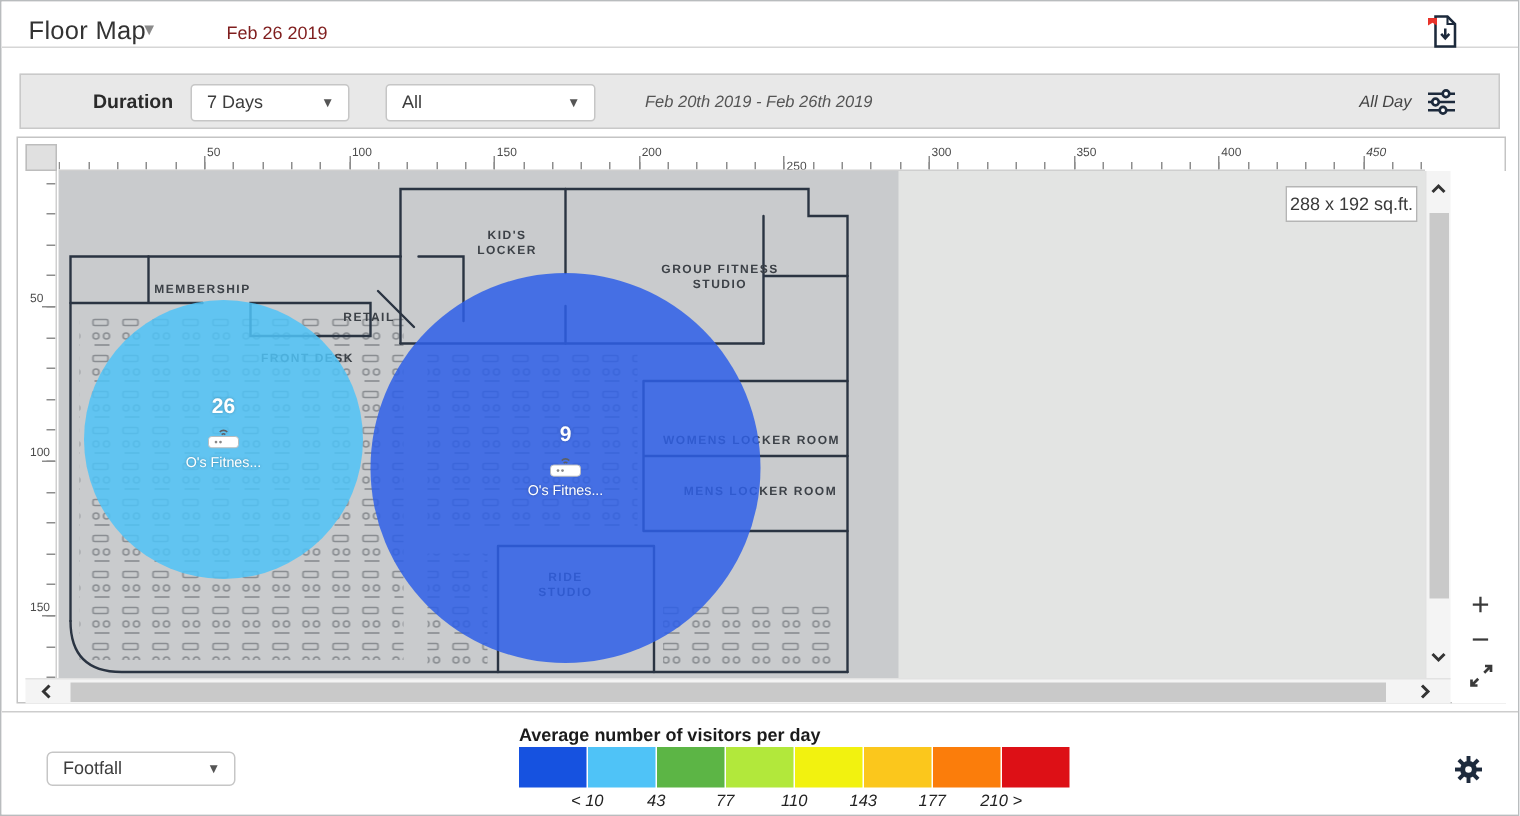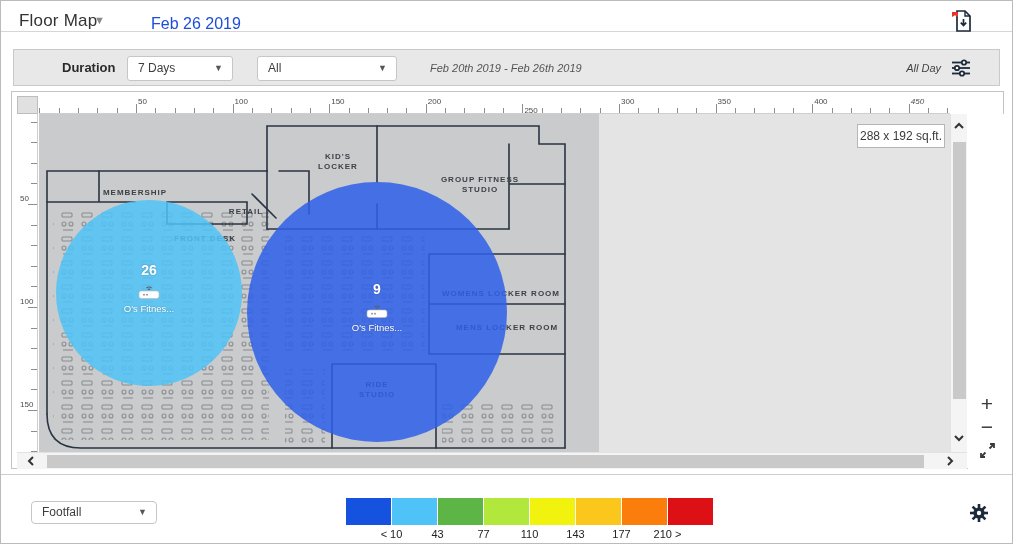--- a/index.html
+++ b/index.html
@@ -6,21 +6,21 @@
   body { font-family: "Liberation Sans", sans-serif; background: #fff; }
   .page { position: relative; width: 1013px; height: 544px; background: #fff;
           border: 1px solid #b9bcbe; overflow: hidden; }
 
   
   .header { position: absolute; top: 0; left: 0; right: 0; height: 31px;
             background: #fff; border-bottom: 1px solid #d6d6d6; }
   .title { position: absolute; left: 18px; top: 10px; font-size: 17px; color: #333;
            font-weight: 500; letter-spacing: .2px; }
   .title-caret { position: absolute; left: 93px; top: 13px; font-size: 11px; color: #8a8a8a; }
-  .header-date { position: absolute; left: 150px; top: 14px; font-size: 16px; color: #1d4ed8; }
+  .header-date { position: absolute; left: 150px; top: 14px; font-size: 12px; color: #7f1d1d; }
   .export-btn { position: absolute; right: 38px; top: 7px; width: 24px; height: 26px; cursor: pointer; }
 
   
   .toolbar { position: absolute; left: 12px; right: 12px; top: 48px; height: 37px;
              background: #e8e8e8; border: 1px solid #c9c9c9; }
   .duration-label { position: absolute; left: 48px; top: 10px; font-size: 13px;
                     color: #2a2a2a; font-weight: 600; }
   .select { position: absolute; background: #fff; border: 1px solid #c6c6c6; border-radius: 3px;
             font-size: 12px; color: #3d3d3d; line-height: 23px; padding-left: 10px; cursor: pointer; }
   .select .caret { position: absolute; right: 9px; top: 0; font-size: 9px; color: #555; }
@@ -77,21 +77,21 @@
               font-size: 21px; color: #3a3a3a; cursor: pointer; line-height: 20px; }
 
   
   .legend-panel { position: absolute; left: 0; right: 0; top: 473px; bottom: 0; background: #fff;
                   border-top: 1px solid #cdcdcd; }
   .sel-metric { left: 30px; top: 26px; width: 126px; height: 23px; border-radius: 4px; line-height: 21px; }
   .legend-title { position: absolute; left: 345px; top: 8px; font-size: 12px; font-weight: bold;
                   color: #1b1b1b; }
   .legend-swatches { position: absolute; left: 345px; top: 23px; height: 27px; white-space: nowrap; }
   .swatch { display: inline-block; width: 45px; height: 27px; margin-right: 1px; }
-  .legend-labels { position: absolute; left: 345px; top: 53px; width: 368px; height: 13px; }
+  .legend-labels { position: absolute; left: 345px; top: 53px; width: 368px; height: 13px; font-style: italic; }
   .legend-boundary-label { position: absolute; transform: translateX(-50%); font-size: 11px;
                            color: #222; white-space: nowrap; }
   .gear-btn { position: absolute; right: 22px; top: 27px; width: 22px; height: 22px; cursor: pointer; }
 
   svg .stroke { stroke: #2a3442; stroke-width: 1.6; fill: none; stroke-linecap: round; }
 </style>
 </head>
 <body>
 
 <div class="page">
@@ -356,20 +356,21 @@
         </svg>
       </div>
     </div>
   </div>
 
   <div class="legend-panel">
     <div class="select sel-metric">
       <span>Footfall</span>
       <span class="caret">▼</span>
     </div>
+    <div class="legend-title">Average number of visitors per day</div>
     <div class="legend-swatches" id="legend-swatches"><div class="swatch" style="background: rgb(22, 82, 224);"></div><div class="swatch" style="background: rgb(79, 195, 247);"></div><div class="swatch" style="background: rgb(92, 181, 69);"></div><div class="swatch" style="background: rgb(178, 232, 59);"></div><div class="swatch" style="background: rgb(242, 242, 15);"></div><div class="swatch" style="background: rgb(251, 199, 28);"></div><div class="swatch" style="background: rgb(251, 125, 11);"></div><div class="swatch" style="background: rgb(221, 16, 22);"></div></div>
     <div class="legend-labels" id="legend-labels">
         <div class="legend-boundary-label" style="left: 45.5px;">&lt; 10</div>
         <div class="legend-boundary-label" style="left: 91.5px;">43</div>
         <div class="legend-boundary-label" style="left: 137.5px;">77</div>
         <div class="legend-boundary-label" style="left: 183.5px;">110</div>
         <div class="legend-boundary-label" style="left: 229.5px; text-align: right;">143</div>
         <div class="legend-boundary-label" style="left: 275.5px;">177</div>
         <div class="legend-boundary-label" style="left: 321.5px;">210 &gt;</div>
       </div>

